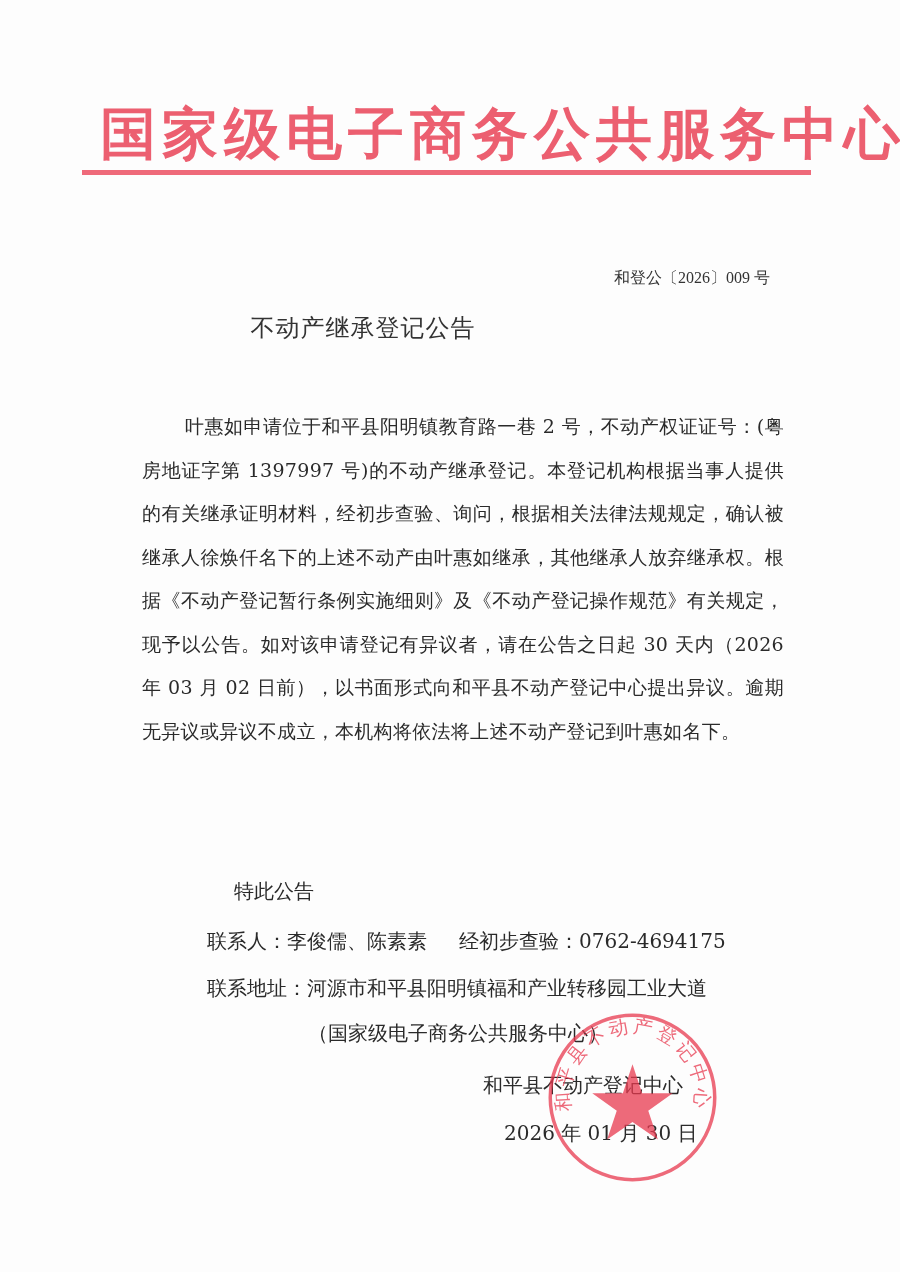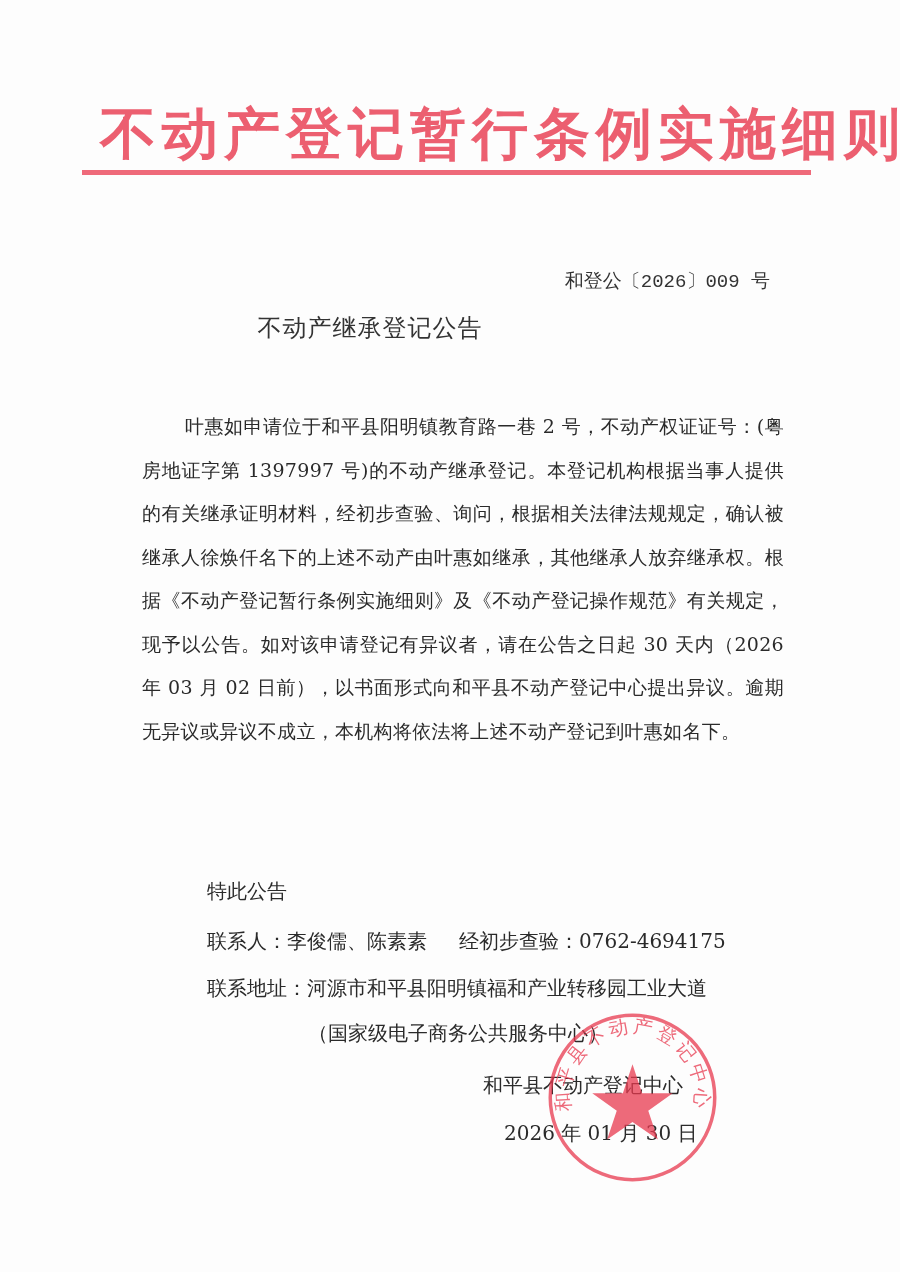--- a/index.html
+++ b/index.html
@@ -14,50 +14,50 @@
       font-family: "DejaVu Serif", "Liberation Serif", serif;
       font-size: 56px; color: #ec5f70; letter-spacing: 6px;
       font-weight: bold; line-height: 70px; white-space: nowrap;
     }
     .red-rule {
       position: absolute; left: 82px; top: 170px; width: 729px; height: 5px;
       background: #ef6a7a;
     }
     .doc-number {
       position: absolute; right: 130px; top: 268px;
-      font-family: Liberation Mono, monospace;
-      font-size: 19px; color: #333;
+      font-family: Liberation Serif, serif;
+      font-size: 16px; color: #333;
     }
     .doc-title {
-      position: absolute; left: 14px; width: 712px; top: 312px; text-align: center;
+      position: absolute; left: 7px; width: 712px; top: 312px; text-align: center;
       font-family: "DejaVu Sans", "Liberation Sans", sans-serif;
       font-size: 24px; color: #333; letter-spacing: 1px;
     }
     .body-text {
       position: absolute; left: 142px; top: 405px; width: 642px;
       font-size: 19px; line-height: 43.5px; text-align: justify;
       text-indent: 43px; letter-spacing: 0.3px;
     }
     .closing { position: absolute; left: 207px; font-size: 20px; }
-    .closing.c1 { top: 878px; }
+    .closing.c1 { top: 878px; margin-left: 27px; }
     .closing.c2 { top: 928px; }
     .closing.c3 { top: 975px; }
     .closing .gap { display: inline-block; width: 32px; }
     .addr-cont { position: absolute; left: 308px; top: 1020px; font-size: 20px; }
     .signer { position: absolute; left: 483px; top: 1072px; font-size: 20px; }
     .sign-date { position: absolute; left: 504px; top: 1120px; font-size: 20px; }
     .seal {
       position: absolute; left: 545px; top: 1010px; width: 175px; height: 175px;
       pointer-events: none; opacity: 0.75;
     }
   </style>
 </head>
 <body>
 
-<div class="letterhead">不动产登记暂行条例实施细则</div>
+<div class="letterhead">国家级电子商务公共服务中心</div>
 <div class="red-rule"></div>
 
 <div class="doc-number">和登公〔2026〕009 号</div>
 <div class="doc-title">不动产继承登记公告</div>
 
 <div class="body-text">叶惠如申请位于和平县阳明镇教育路一巷 2 号，不动产权证证号：(粤房地证字第 1397997 号)的不动产继承登记。本登记机构根据当事人提供的有关继承证明材料，经初步查验、询问，根据相关法律法规规定，确认被继承人徐焕仟名下的上述不动产由叶惠如继承，其他继承人放弃继承权。根据《不动产登记暂行条例实施细则》及《不动产登记操作规范》有关规定，现予以公告。如对该申请登记有异议者，请在公告之日起 30 天内（2026 年 03 月 02 日前），以书面形式向和平县不动产登记中心提出异议。逾期无异议或异议不成立，本机构将依法将上述不动产登记到叶惠如名下。</div>
 
 <div class="closing c1">特此公告</div>
 
 <div class="closing c2">

